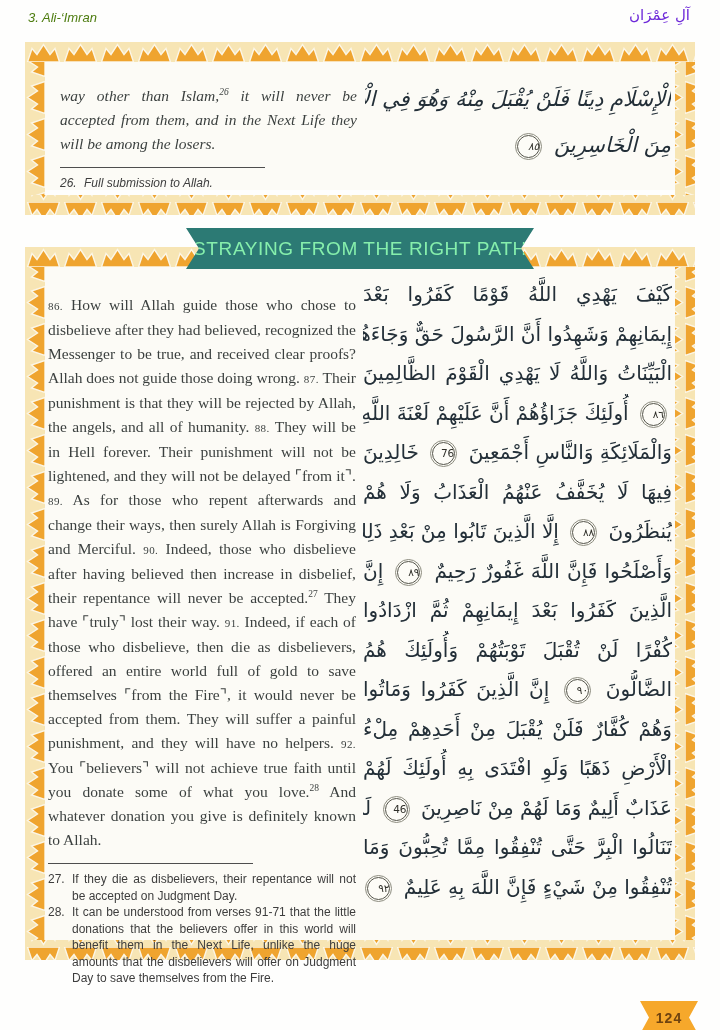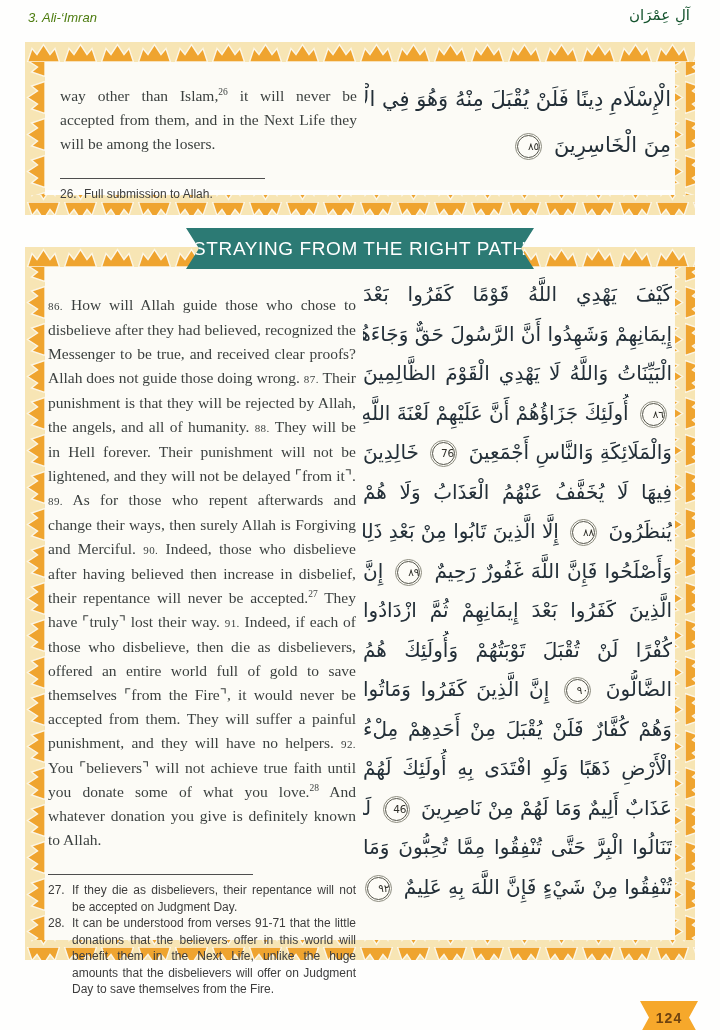--- a/index.html
+++ b/index.html
@@ -1,45 +1,45 @@
 <!DOCTYPE html>
 <html><head>
 <meta charset="utf-8">
 <style>
   html,body{margin:0;padding:0;}
   body{width:720px;height:1030px;background:#ffffff;font-family:"Liberation Serif",serif;-webkit-font-smoothing:antialiased;}
   .page{position:relative;width:720px;height:1030px;background:#fefefd;overflow:hidden;}
 
   
   .run-head-left{position:absolute;left:28px;top:10px;font-family:"Liberation Sans",sans-serif;font-style:italic;font-size:13px;color:#4d7c0f;}
-  .run-head-right{position:absolute;right:30px;top:6px;font-family:"DejaVu Sans",sans-serif;font-size:15px;color:#14532d;direction:rtl;}
+  .run-head-right{position:absolute;right:30px;top:6px;font-family:"DejaVu Sans",sans-serif;font-size:15px;color:#6d28d9;direction:rtl;}
 
   
   .ornate-box{position:absolute;left:25px;width:670px;background:#fcfbf6;}
-  .box1{top:42px;height:148px;}
+  .box1{top:42px;height:148px;font-style:italic;}
   .box2{top:247px;height:713px;}
   .ornate-frame{position:absolute;inset:0;display:block;}
   .box-content{position:absolute;inset:20px;}
 
   
   .banner{position:absolute;left:50%;transform:translateX(-50%);top:228px;width:348px;height:41px;
-    background:#2c7a74;color:#ffffff;display:flex;align-items:center;justify-content:center;
+    background:#2c7a74;color:#86efac;display:flex;align-items:center;justify-content:center;
     font-family:"Liberation Sans",sans-serif;font-size:19px;font-weight:500;letter-spacing:.6px;
     clip-path:polygon(0 0,100% 0,calc(100% - 13px) 50%,100% 100%,0 100%,13px 50%);z-index:5;}
 
   
   .en-col{position:absolute;}
   .box1 .en-col{left:15px;top:22px;width:297px;}
   .box2 .en-col{left:3px;top:26px;width:308px;}
   .en-par{margin:0;font-size:15.5px;line-height:24px;color:#3b403f;text-align:justify;}
   .seg-num{font-size:11px;color:#3b403f;letter-spacing:.4px;}
   .seg-sup{font-size:9.5px;vertical-align:super;line-height:0;}
 
   
-  .fn-block{margin-top:22px;}
+  .fn-block{margin-top:11px;}
   .fn-sep{width:205px;border-top:1.6px solid #4e4e4e;margin:0 0 7px 0;}
   .fn-item{display:flex;font-family:"Liberation Sans",sans-serif;font-size:12px;line-height:16.5px;color:#3d3d3d;}
   .fn-num{width:24px;flex:none;}
   .fn-text{flex:1;text-align:justify;}
 
   
   .q-col{position:absolute;direction:rtl;}
   .box1 .q-col{left:320px;top:14px;width:306px;}
   .box2 .q-col{left:318px;top:8px;width:309px;}
   .q-line{white-space:nowrap;overflow:hidden;text-align:justify;text-align-last:justify;

